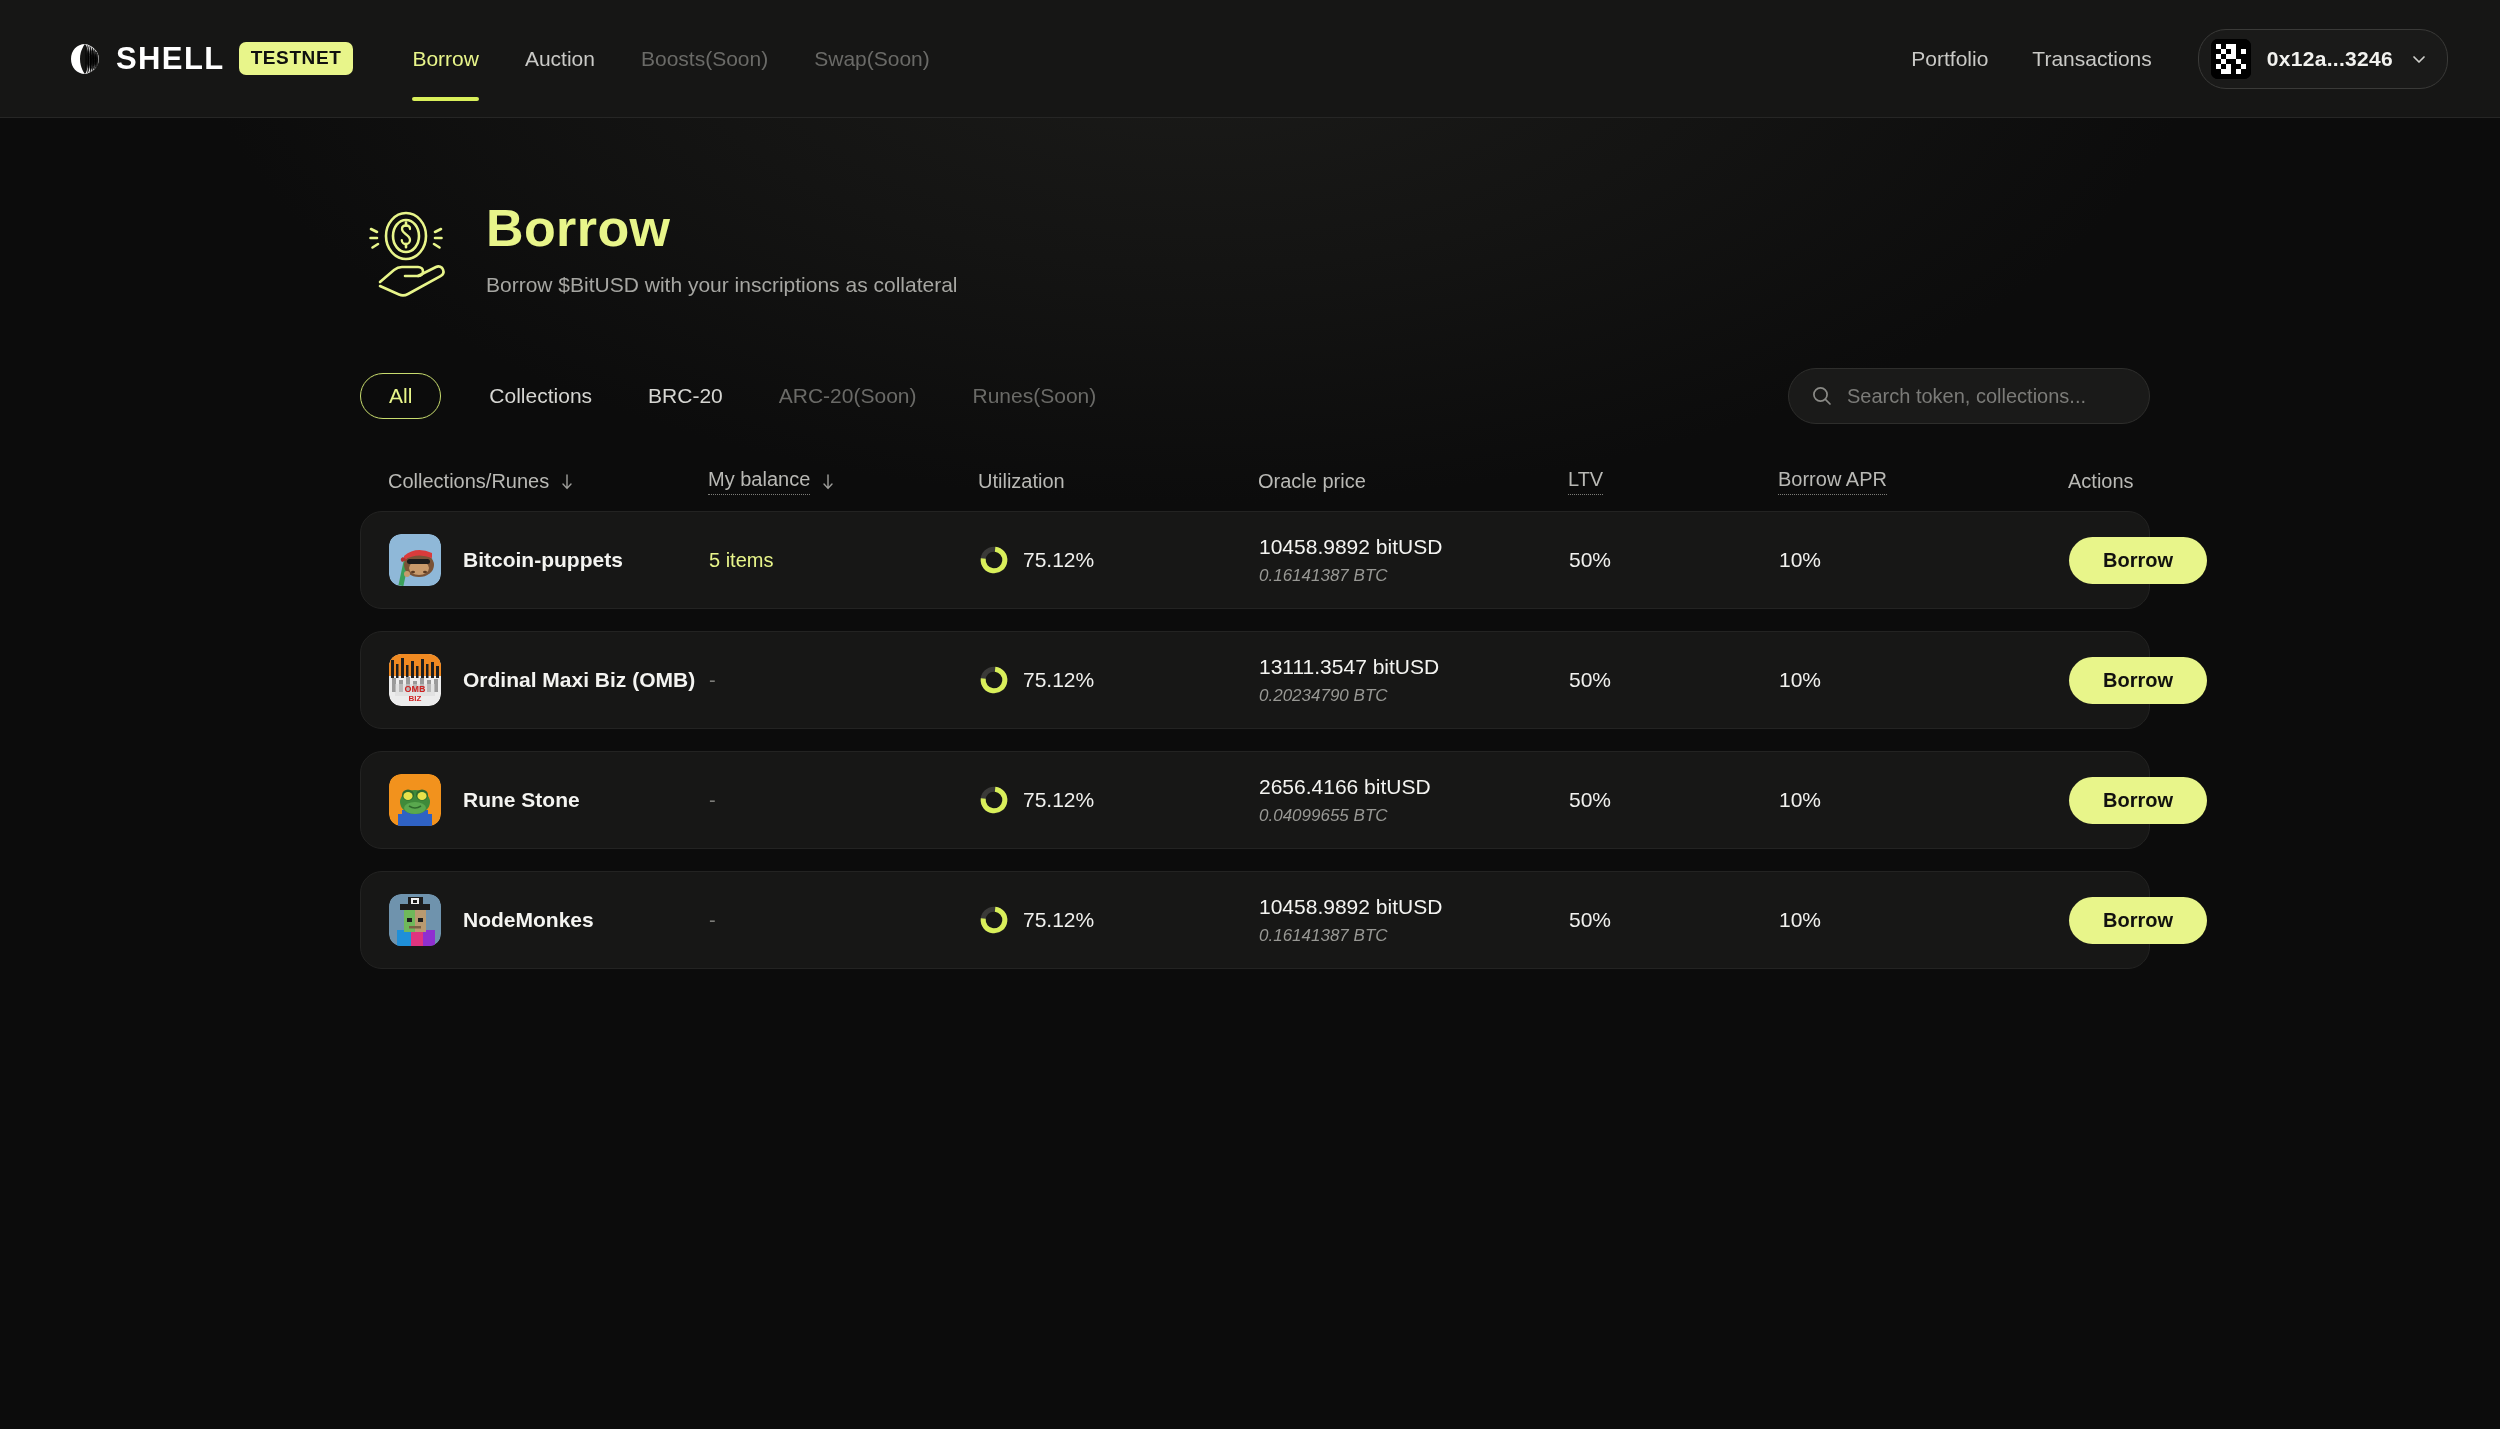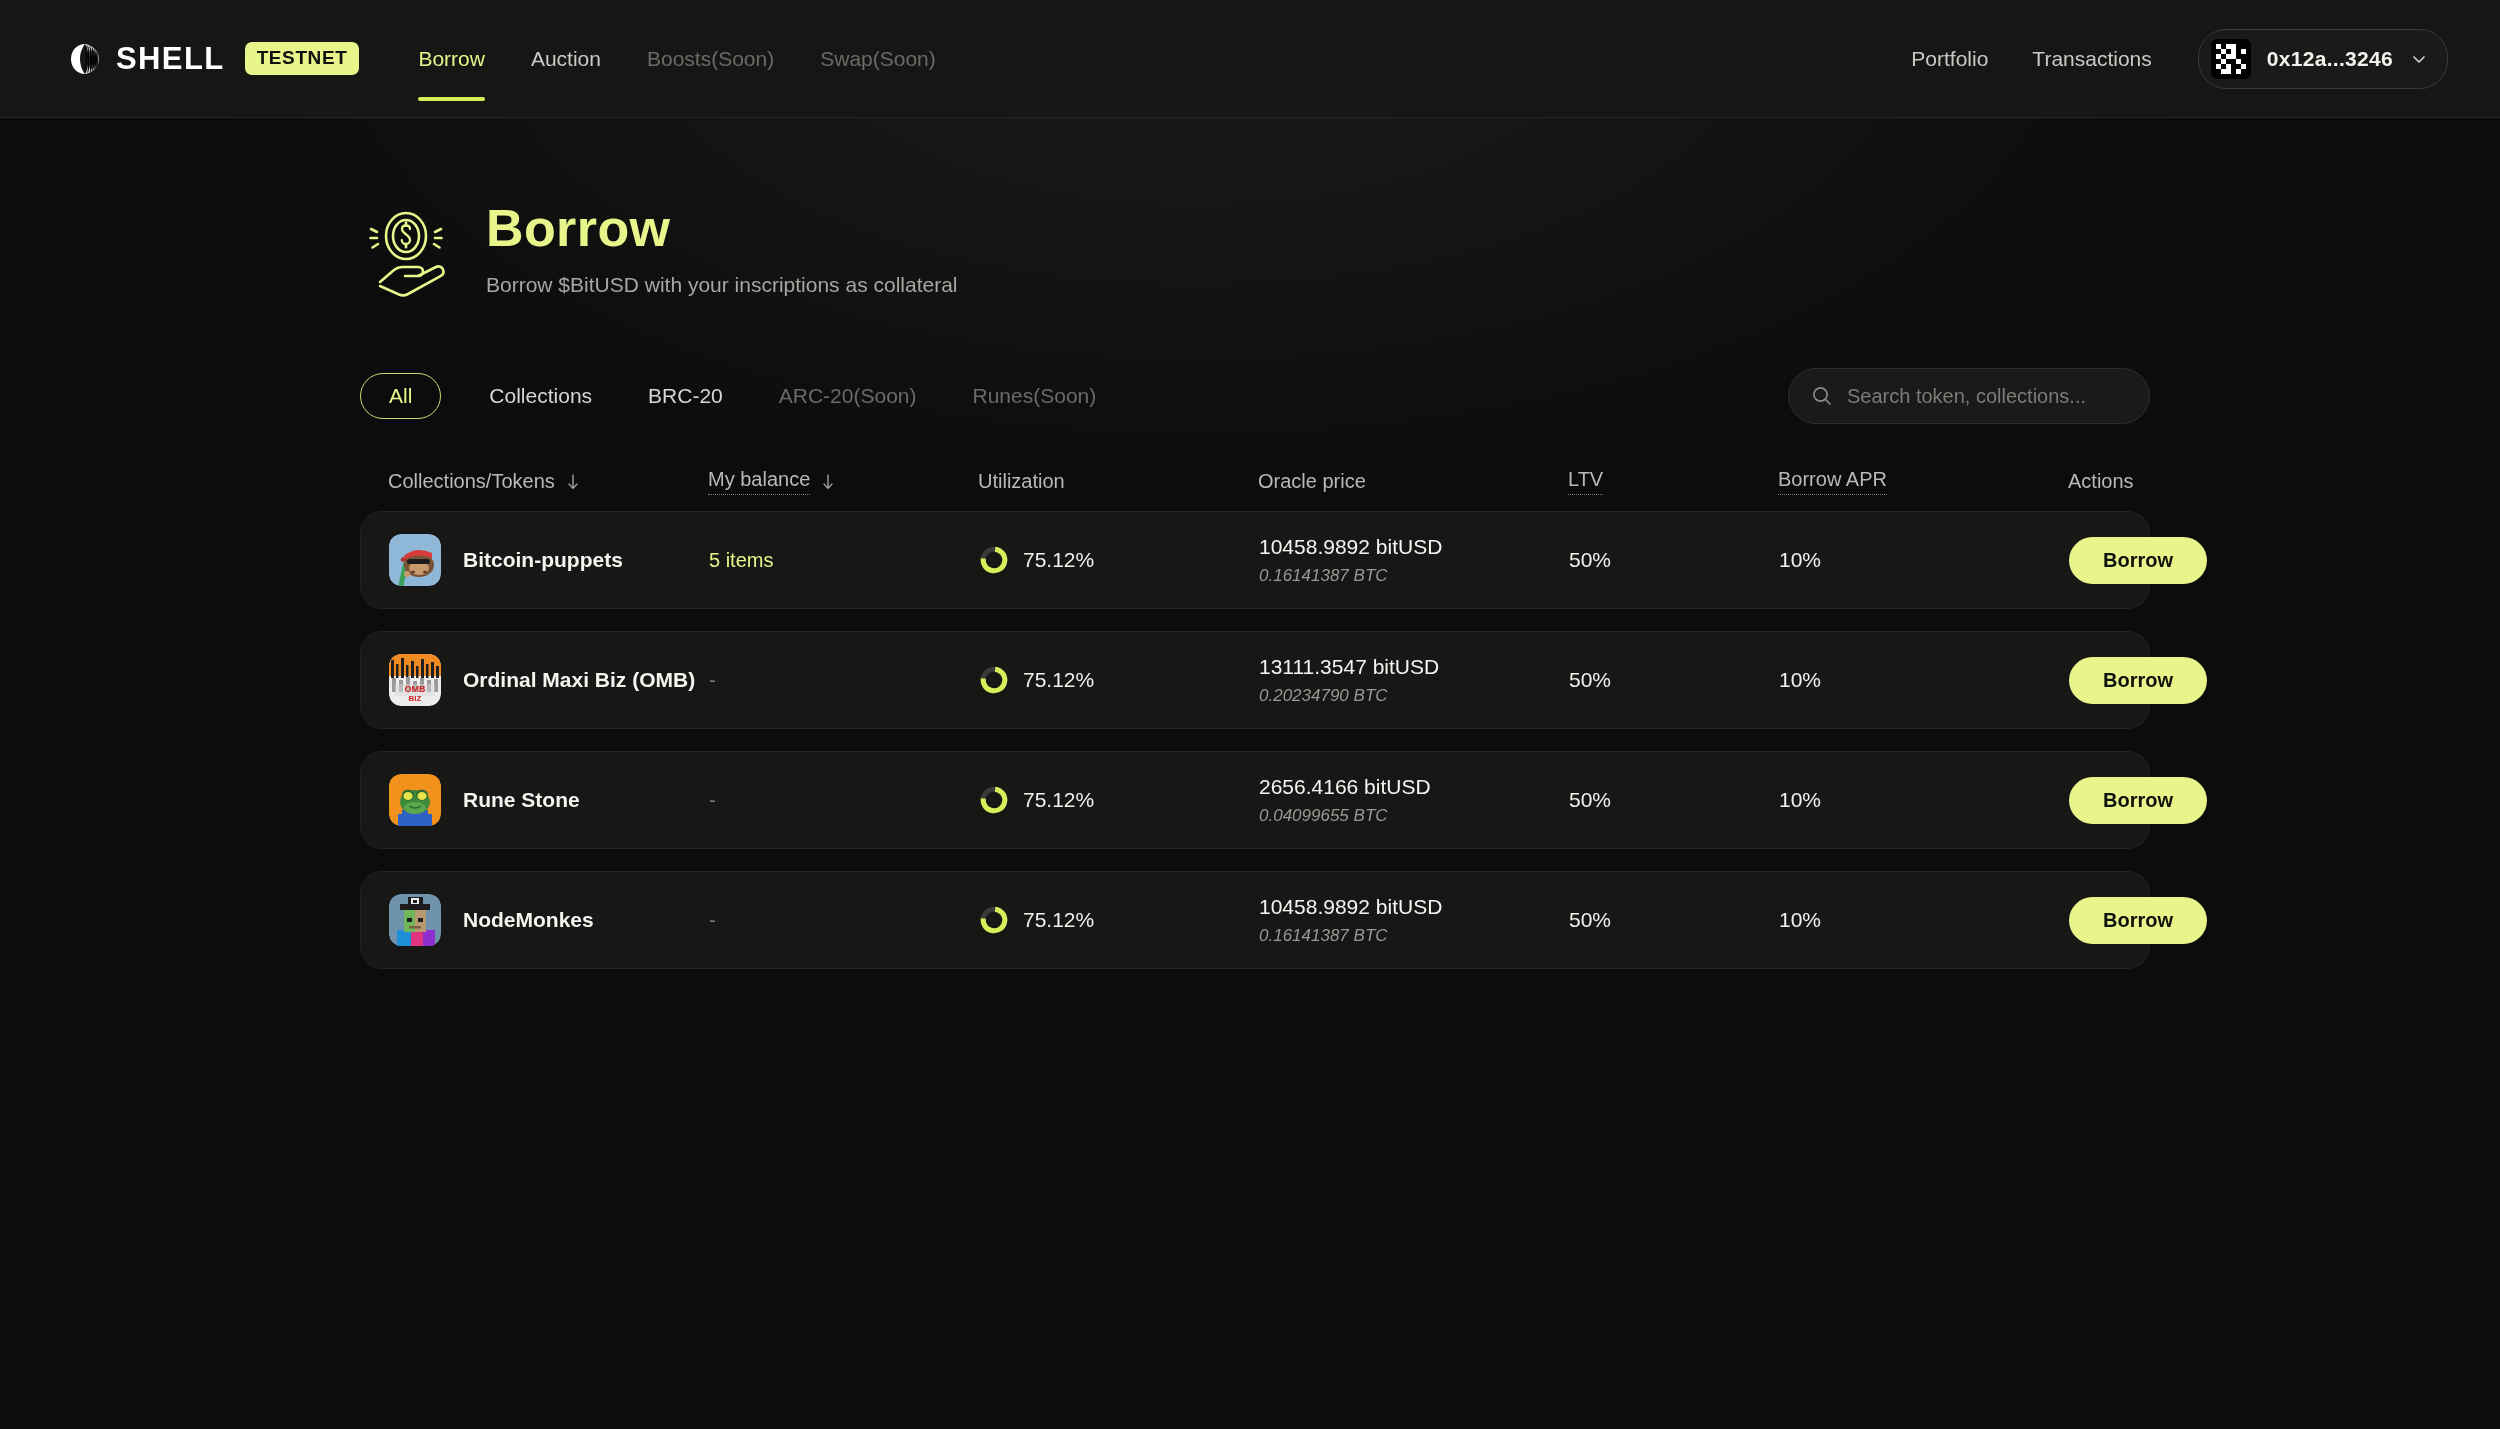--- a/index.html
+++ b/index.html
@@ -28,21 +28,20 @@
   .brand { display: flex; align-items: center; gap: 14px; margin-right: 36px; }
   .brand-logo { width: 34px; height: 34px; display: block; }
   .brand-name {
     color: #ffffff; font-size: 31px; font-weight: 700;
     letter-spacing: 1.4px;
   }
   .brand-badge {
     background: #e8f58a; color: #10100f;
     font-size: 19px; font-weight: 700; letter-spacing: 0.6px;
     padding: 5px 12px 6px; border-radius: 7px;
-    margin-left: 6px;
   }
   .nav { display: flex; align-items: center; gap: 0px; height: 100%; }
   .nav-item {
     position: relative;
     height: 100%;
     display: flex; align-items: center;
     padding: 0 23px;
     font-size: 21px; color: #c9c9c6; cursor: pointer;
     white-space: nowrap;
   }
@@ -276,21 +275,21 @@
           <path d="M14.4 14.4 L19 19" stroke="#8a8a86" stroke-width="1.7" stroke-linecap="round"></path>
         </svg>
         <input type="text" placeholder="Search token, collections..." style="">
       </div>
     </div>
 
     <div class="table">
 
       <div class="grid thead">
         <div class="th">
-          <span>Collections/Tokens</span>
+          <span>Collections/Runes</span>
           <svg class="arrow" viewBox="0 0 16 18" fill="none">
             <path d="M8 2 L8 15 M4 11 L8 15.4 L12 11" stroke="#b9b9b5" stroke-width="1.4" stroke-linecap="round" stroke-linejoin="round"></path>
           </svg>
         </div>
         <div class="th dotted">
           <span>My balance</span>
           <svg class="arrow" viewBox="0 0 16 18" fill="none">
             <path d="M8 2 L8 15 M4 11 L8 15.4 L12 11" stroke="#b9b9b5" stroke-width="1.4" stroke-linecap="round" stroke-linejoin="round"></path>
           </svg>
         </div>

